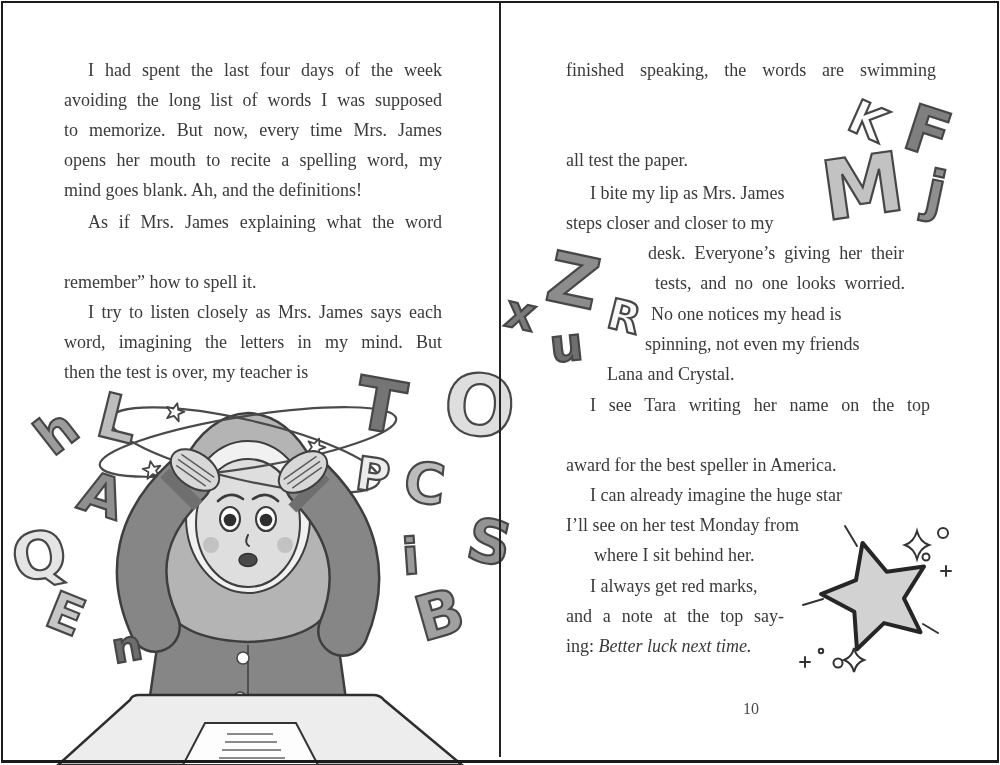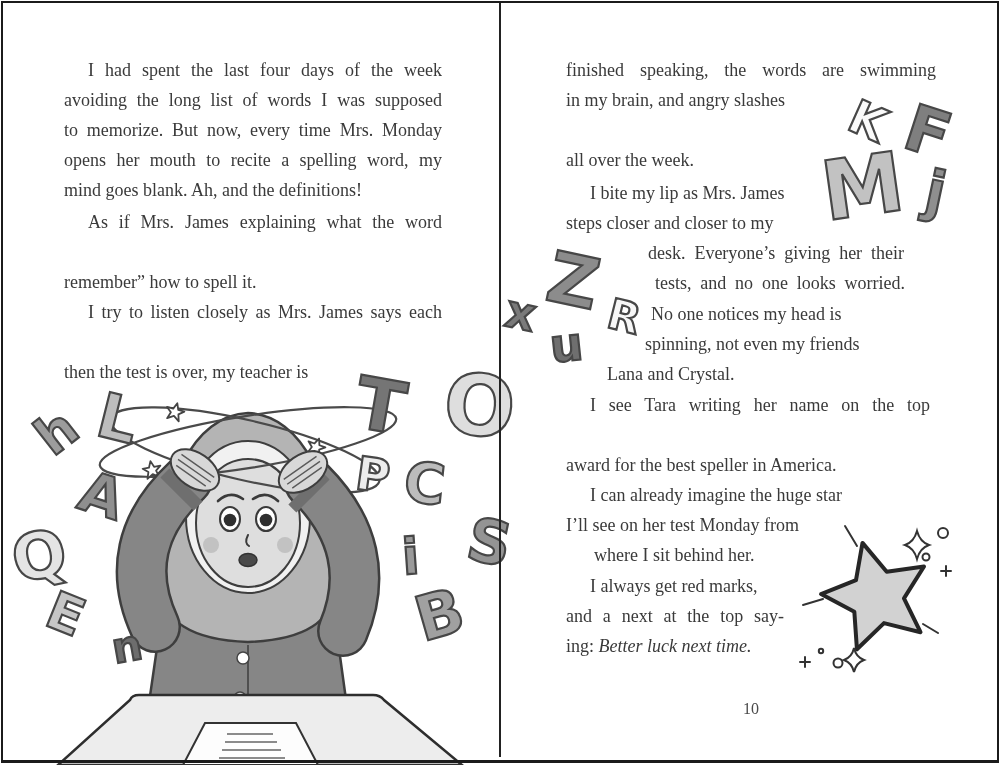--- a/index.html
+++ b/index.html
@@ -22,45 +22,45 @@
 </style>
 </head>
 <body>
 
 <div id="spread">
   <div class="frame"></div>
   <div class="gutter"></div>
 
   <div class="ln j ind" style="left:64px;top:55px;width:378px">I had spent the last four days of the week</div>
   <div class="ln j" style="left:64px;top:85px;width:378px">avoiding the long list of words I was supposed</div>
-  <div class="ln j" style="left:64px;top:115px;width:378px">to memorize. But now, every time Mrs. Monday</div>
+  <div class="ln j" style="left:64px;top:115px;width:378px">to memorize. But now, every time Mrs. James</div>
   <div class="ln j" style="left:64px;top:145px;width:378px">opens her mouth to recite a spelling word, my</div>
   <div class="ln" style="left:64px;top:175px">mind goes blank. Ah, and the definitions!</div>
   <div class="ln j ind" style="left:64px;top:207px;width:378px">As if Mrs. James explaining what the word</div>
   <div class="ln" style="left:64px;top:267px">remember” how to spell it.</div>
   <div class="ln j ind" style="left:64px;top:297px;width:378px">I try to listen closely as Mrs. James says each</div>
+  <div class="ln j" style="left:64px;top:327px;width:378px">word, imagining the letters in my mind. But</div>
   <div class="ln" style="left:64px;top:357px">then the test is over, my teacher is</div>
 
   <div class="ln j" style="left:566px;top:55px;width:370px">finished speaking, the words are swimming</div>
-  <div class="ln" style="left:566px;top:85px">in my brain, and angry slashes</div>
-  <div class="ln" style="left:566px;top:145px">all over the week.</div>
+  <div class="ln" style="left:566px;top:145px">all test the paper.</div>
   <div class="ln" style="left:590px;top:178px">I bite my lip as Mrs. James</div>
   <div class="ln" style="left:566px;top:208px">steps closer and closer to my</div>
   <div class="ln j" style="left:648px;top:238px;width:256px">desk. Everyone’s giving her their</div>
   <div class="ln j" style="left:655px;top:268px;width:250px">tests, and no one looks worried.</div>
   <div class="ln" style="left:651px;top:299px">No one notices my head is</div>
   <div class="ln" style="left:645px;top:329px">spinning, not even my friends</div>
   <div class="ln" style="left:607px;top:359px">Lana and Crystal.</div>
   <div class="ln j" style="left:590px;top:390px;width:340px">I see Tara writing her name on the top</div>
   <div class="ln" style="left:566px;top:450px">award for the best speller in America.</div>
   <div class="ln" style="left:590px;top:480px">I can already imagine the huge star</div>
   <div class="ln" style="left:566px;top:510px">I’ll see on her test Monday from</div>
   <div class="ln" style="left:594px;top:540px">where I sit behind her.</div>
   <div class="ln" style="left:590px;top:571px">I always get red marks,</div>
-  <div class="ln j" style="left:566px;top:601px;width:218px">and a next at the top say-</div>
+  <div class="ln j" style="left:566px;top:601px;width:218px">and a note at the top say-</div>
   <div class="ln" style="left:566px;top:631px"><span>ing: </span><i>Better luck next time.</i></div>
 
   <div class="pgnum">10</div>
 
   <span class="fl" style="left:38px;top:406px;font-size:52px;color:#9c9c9c;transform:rotate(-38deg)">h</span>
   <span class="fl" style="left:98px;top:388px;font-size:62px;color:#bdbdbd;transform:rotate(14deg)">L</span>
   <span class="fl" style="left:80px;top:468px;font-size:56px;color:#8f8f8f;transform:rotate(18deg)">A</span>
   <span class="fl" style="left:12px;top:524px;font-size:64px;color:#e4e4e4;transform:rotate(-12deg)">Q</span>
   <span class="fl" style="left:48px;top:588px;font-size:52px;color:#c6c6c6;transform:rotate(22deg)">E</span>
   <span class="fl" style="left:112px;top:626px;font-size:42px;color:#6d6d6d;transform:rotate(-10deg)">n</span>

